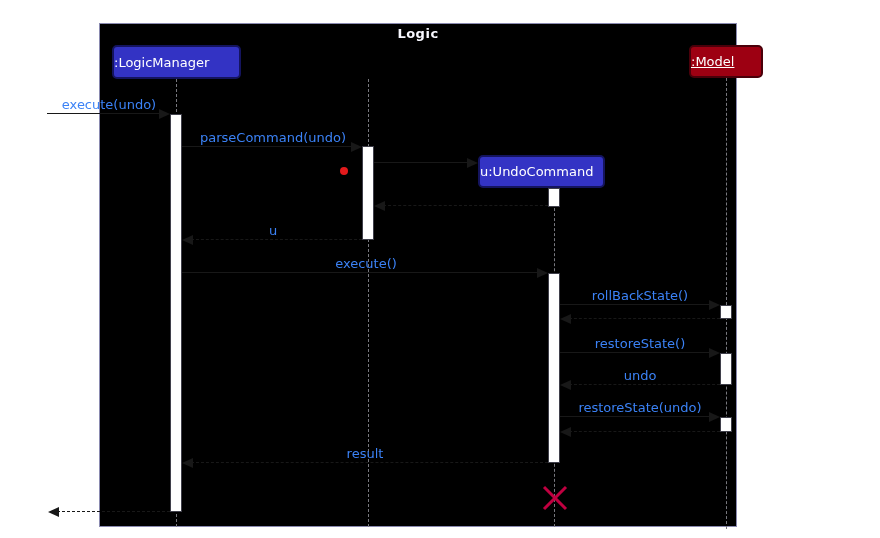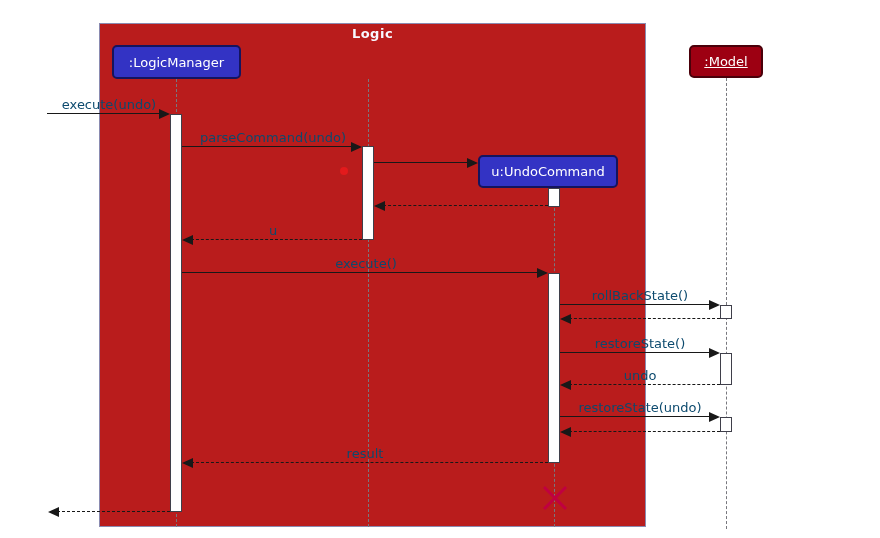--- a/index.html
+++ b/index.html
@@ -1,43 +1,43 @@
 <!DOCTYPE html>
 <html><head>
 <meta charset="utf-8">
 <style>
   html,body{margin:0;padding:0;background:#fff;}
   #canvas{
     position:relative;width:880px;height:538px;background:#ffffff;
     font-family:"DejaVu Sans", sans-serif;overflow:hidden;
   }
   .frame{position:absolute;box-sizing:border-box;}
-  .frame.logic{left:99px;top:23px;width:547px;height:504px;background:#b91c1c;border:1px solid #8A8AB0;}
+  .frame.logic{left:99px;top:23px;width:638px;height:504px;background:#000000;border:1px solid #8A8AB0;}
   .frame.model{left:673px;top:23px;width:105px;height:504px;background:#ED6E7D;border:1px solid #A2626C;}
   .frame-title{
     position:absolute;top:2px;left:0;width:100%;text-align:center;
     color:#F8F8FF;font-weight:bold;font-size:13px;letter-spacing:0.5px;
   }
   .lifeline{position:absolute;width:0;border-left:1px dashed #78787E;}
   .participant{
     position:absolute;box-sizing:border-box;border-radius:5px;
     color:#FFFFFF;font-size:13px;text-align:center;
-    display:flex;align-items:center;justify-content:center;white-space:nowrap;
+    display:flex;align-items:center;justify-content:flex-start;white-space:nowrap;
   }
   .participant.blue{background:#3333C4;border:2px solid #14145E;}
   .participant.darkred{background:#9D0012;border:2px solid #4A000A;}
   .activation{position:absolute;width:12px;box-sizing:border-box;background:#FFFFFF;border:1px solid #3F3F4A;}
   .msg{position:absolute;height:0;border-top:1px solid #181818;}
   .msg.dashed{border-top-style:dashed;}
   .arr{position:absolute;width:0;height:0;border-top:5px solid transparent;border-bottom:5px solid transparent;}
   .arr.r{border-left:11px solid #181818;}
   .arr.l{border-right:11px solid #181818;}
   .mlabel{
     position:absolute;transform:translateX(-50%);white-space:nowrap;
-    font-size:13px;color:#0c4a6e;
+    font-size:13px;color:#3b82f6;
   }
   .dot{position:absolute;border-radius:50%;background:#E31A1C;width:8px;height:8px;}
   .destroy{position:absolute;}
 </style>
 </head>
 <body>
 
 <div id="canvas">
 
   <div class="frame logic">
@@ -111,20 +111,20 @@
   <div class="arr l" style="left:48px;top:507px;"></div>
 
   <svg class="destroy" style="left:541px;top:484px;" width="28" height="28" viewBox="0 0 28 28">
     <line x1="3" y1="3" x2="25" y2="25" stroke="#C00040" stroke-width="3"></line>
     <line x1="25" y1="3" x2="3" y2="25" stroke="#C00040" stroke-width="3"></line>
   </svg>
 
   <div class="participant blue" style="left:112px;top:45px;width:129px;height:34px;">
     <span>:LogicManager</span>
   </div>
-  <div class="participant blue" style="left:478px;top:155px;width:140px;height:33px;">
+  <div class="participant blue" style="left:478px;top:155px;width:127px;height:33px;">
     <span>u:UndoCommand</span>
   </div>
   <div class="participant darkred" style="left:689px;top:45px;width:74px;height:33px;text-decoration:underline;">
     <span>:Model</span>
   </div>
 
 </div>
 
 </body></html>

